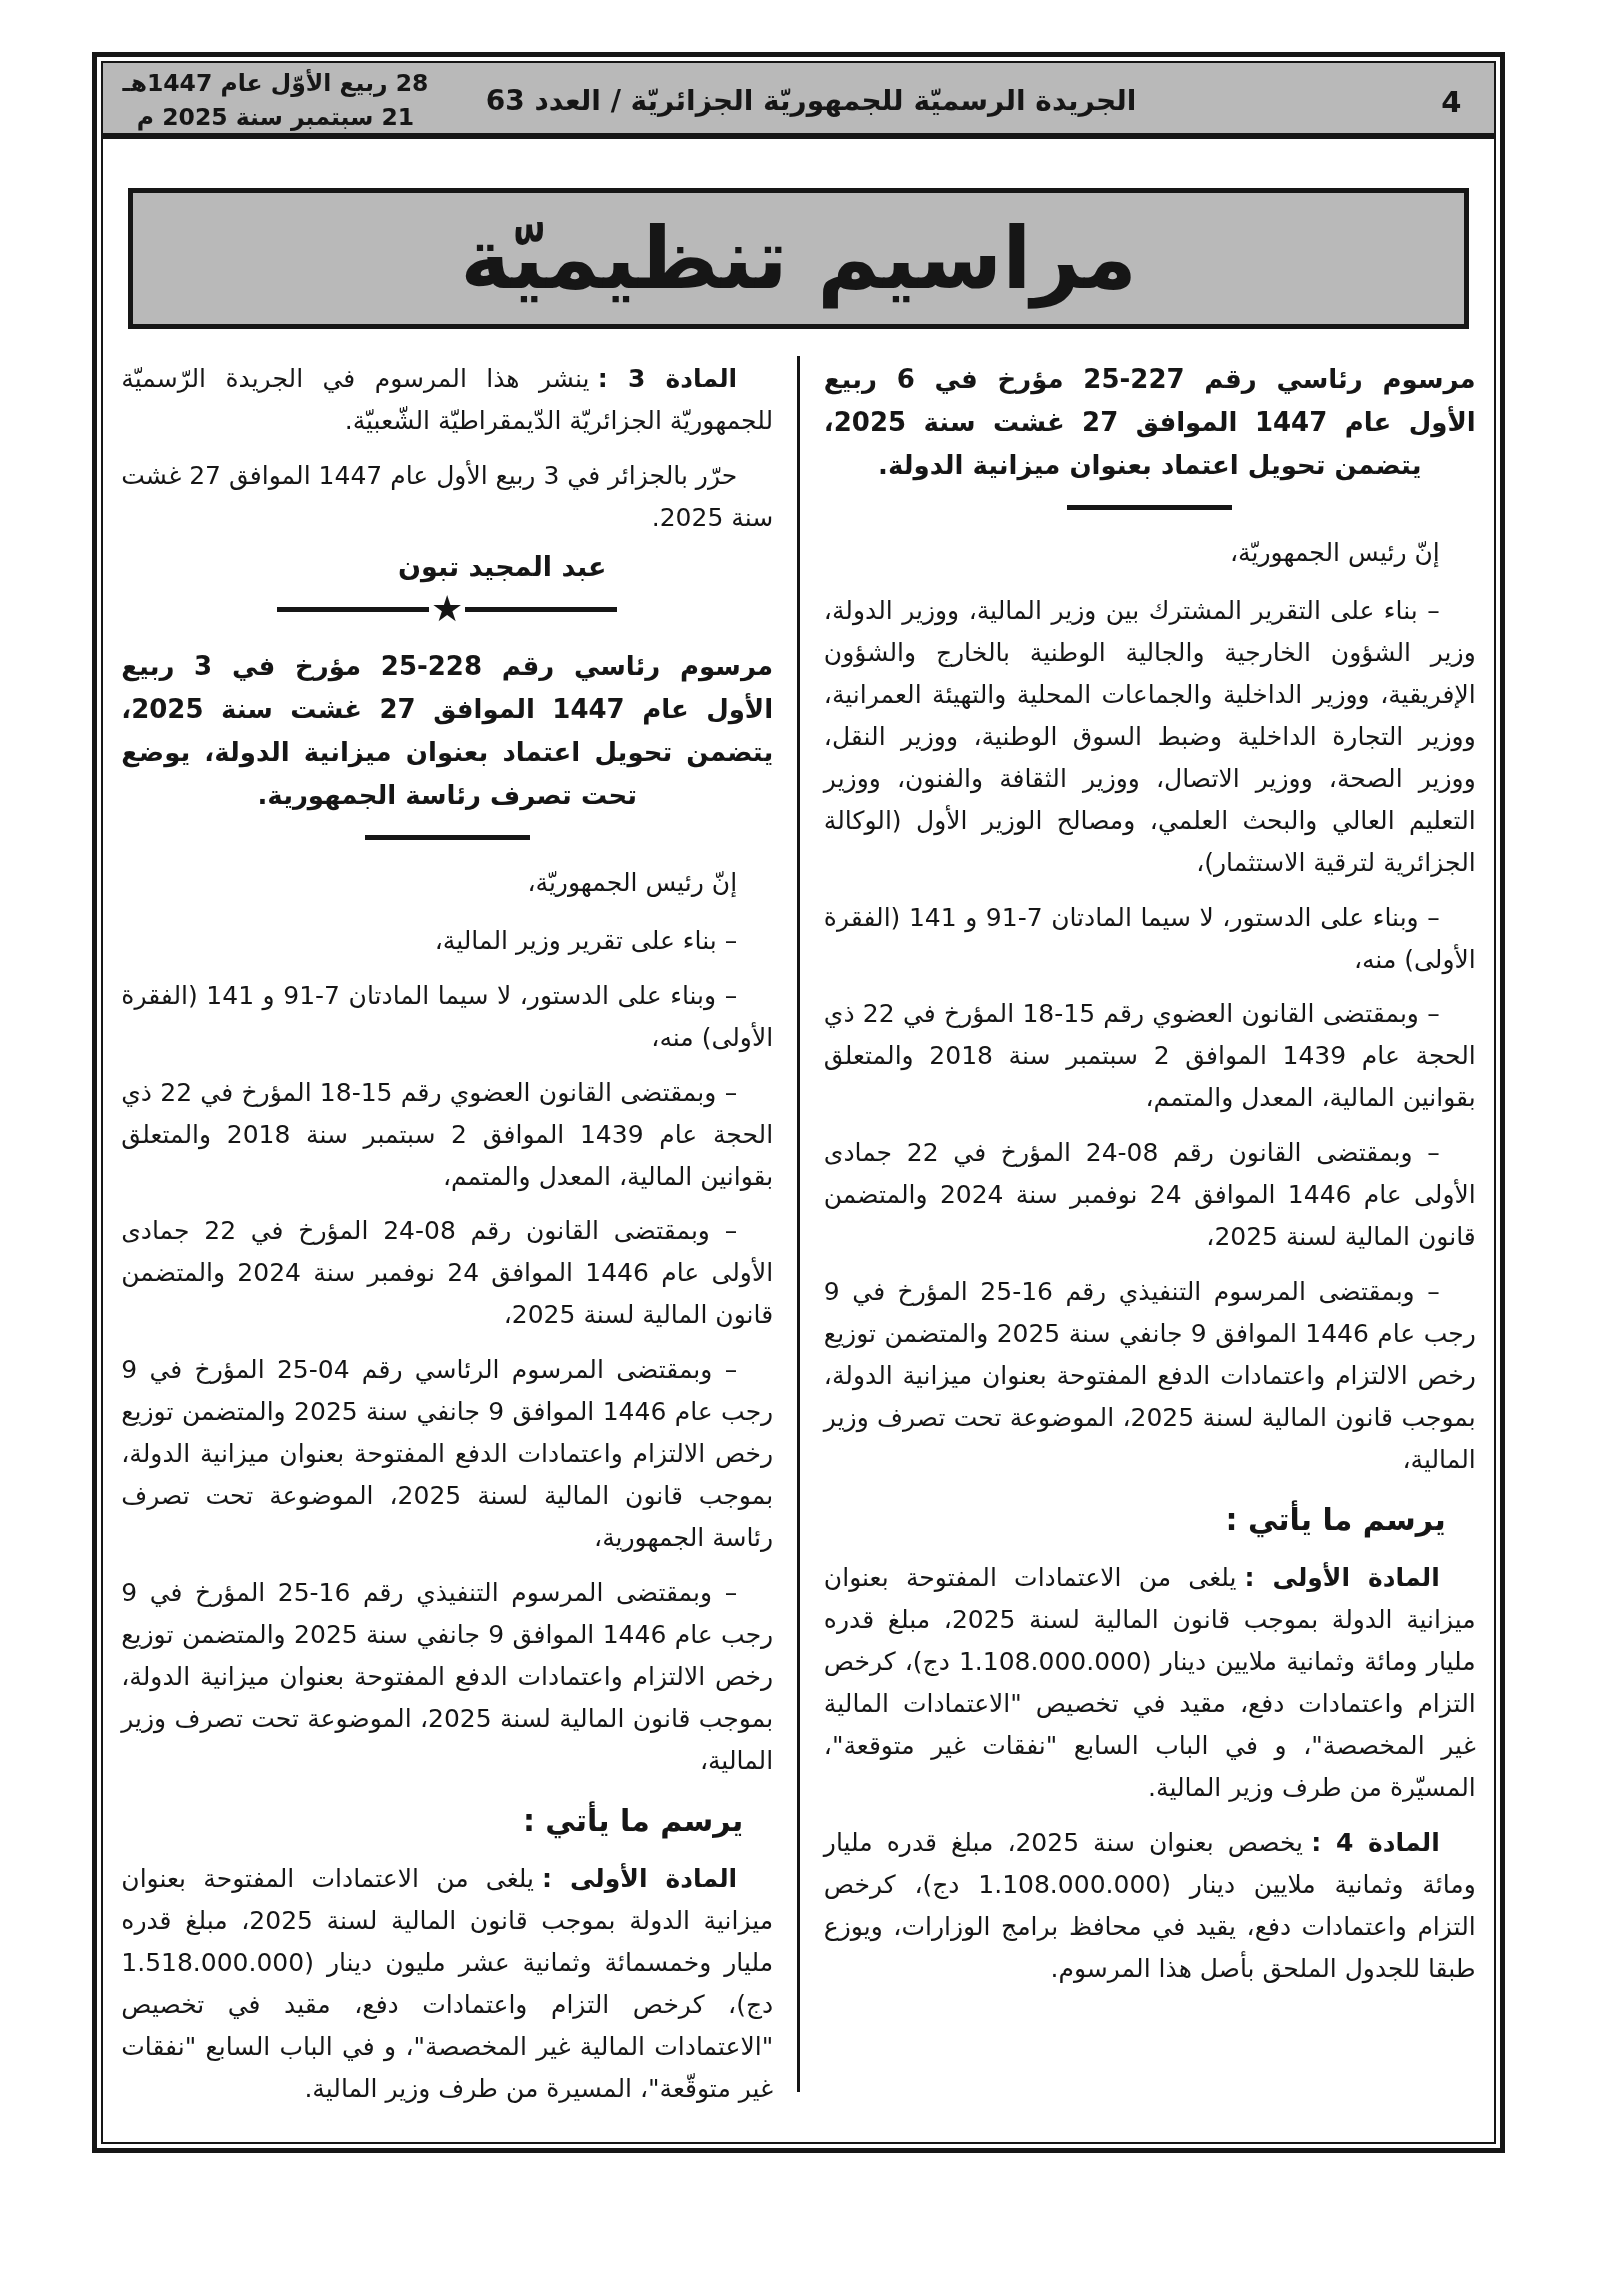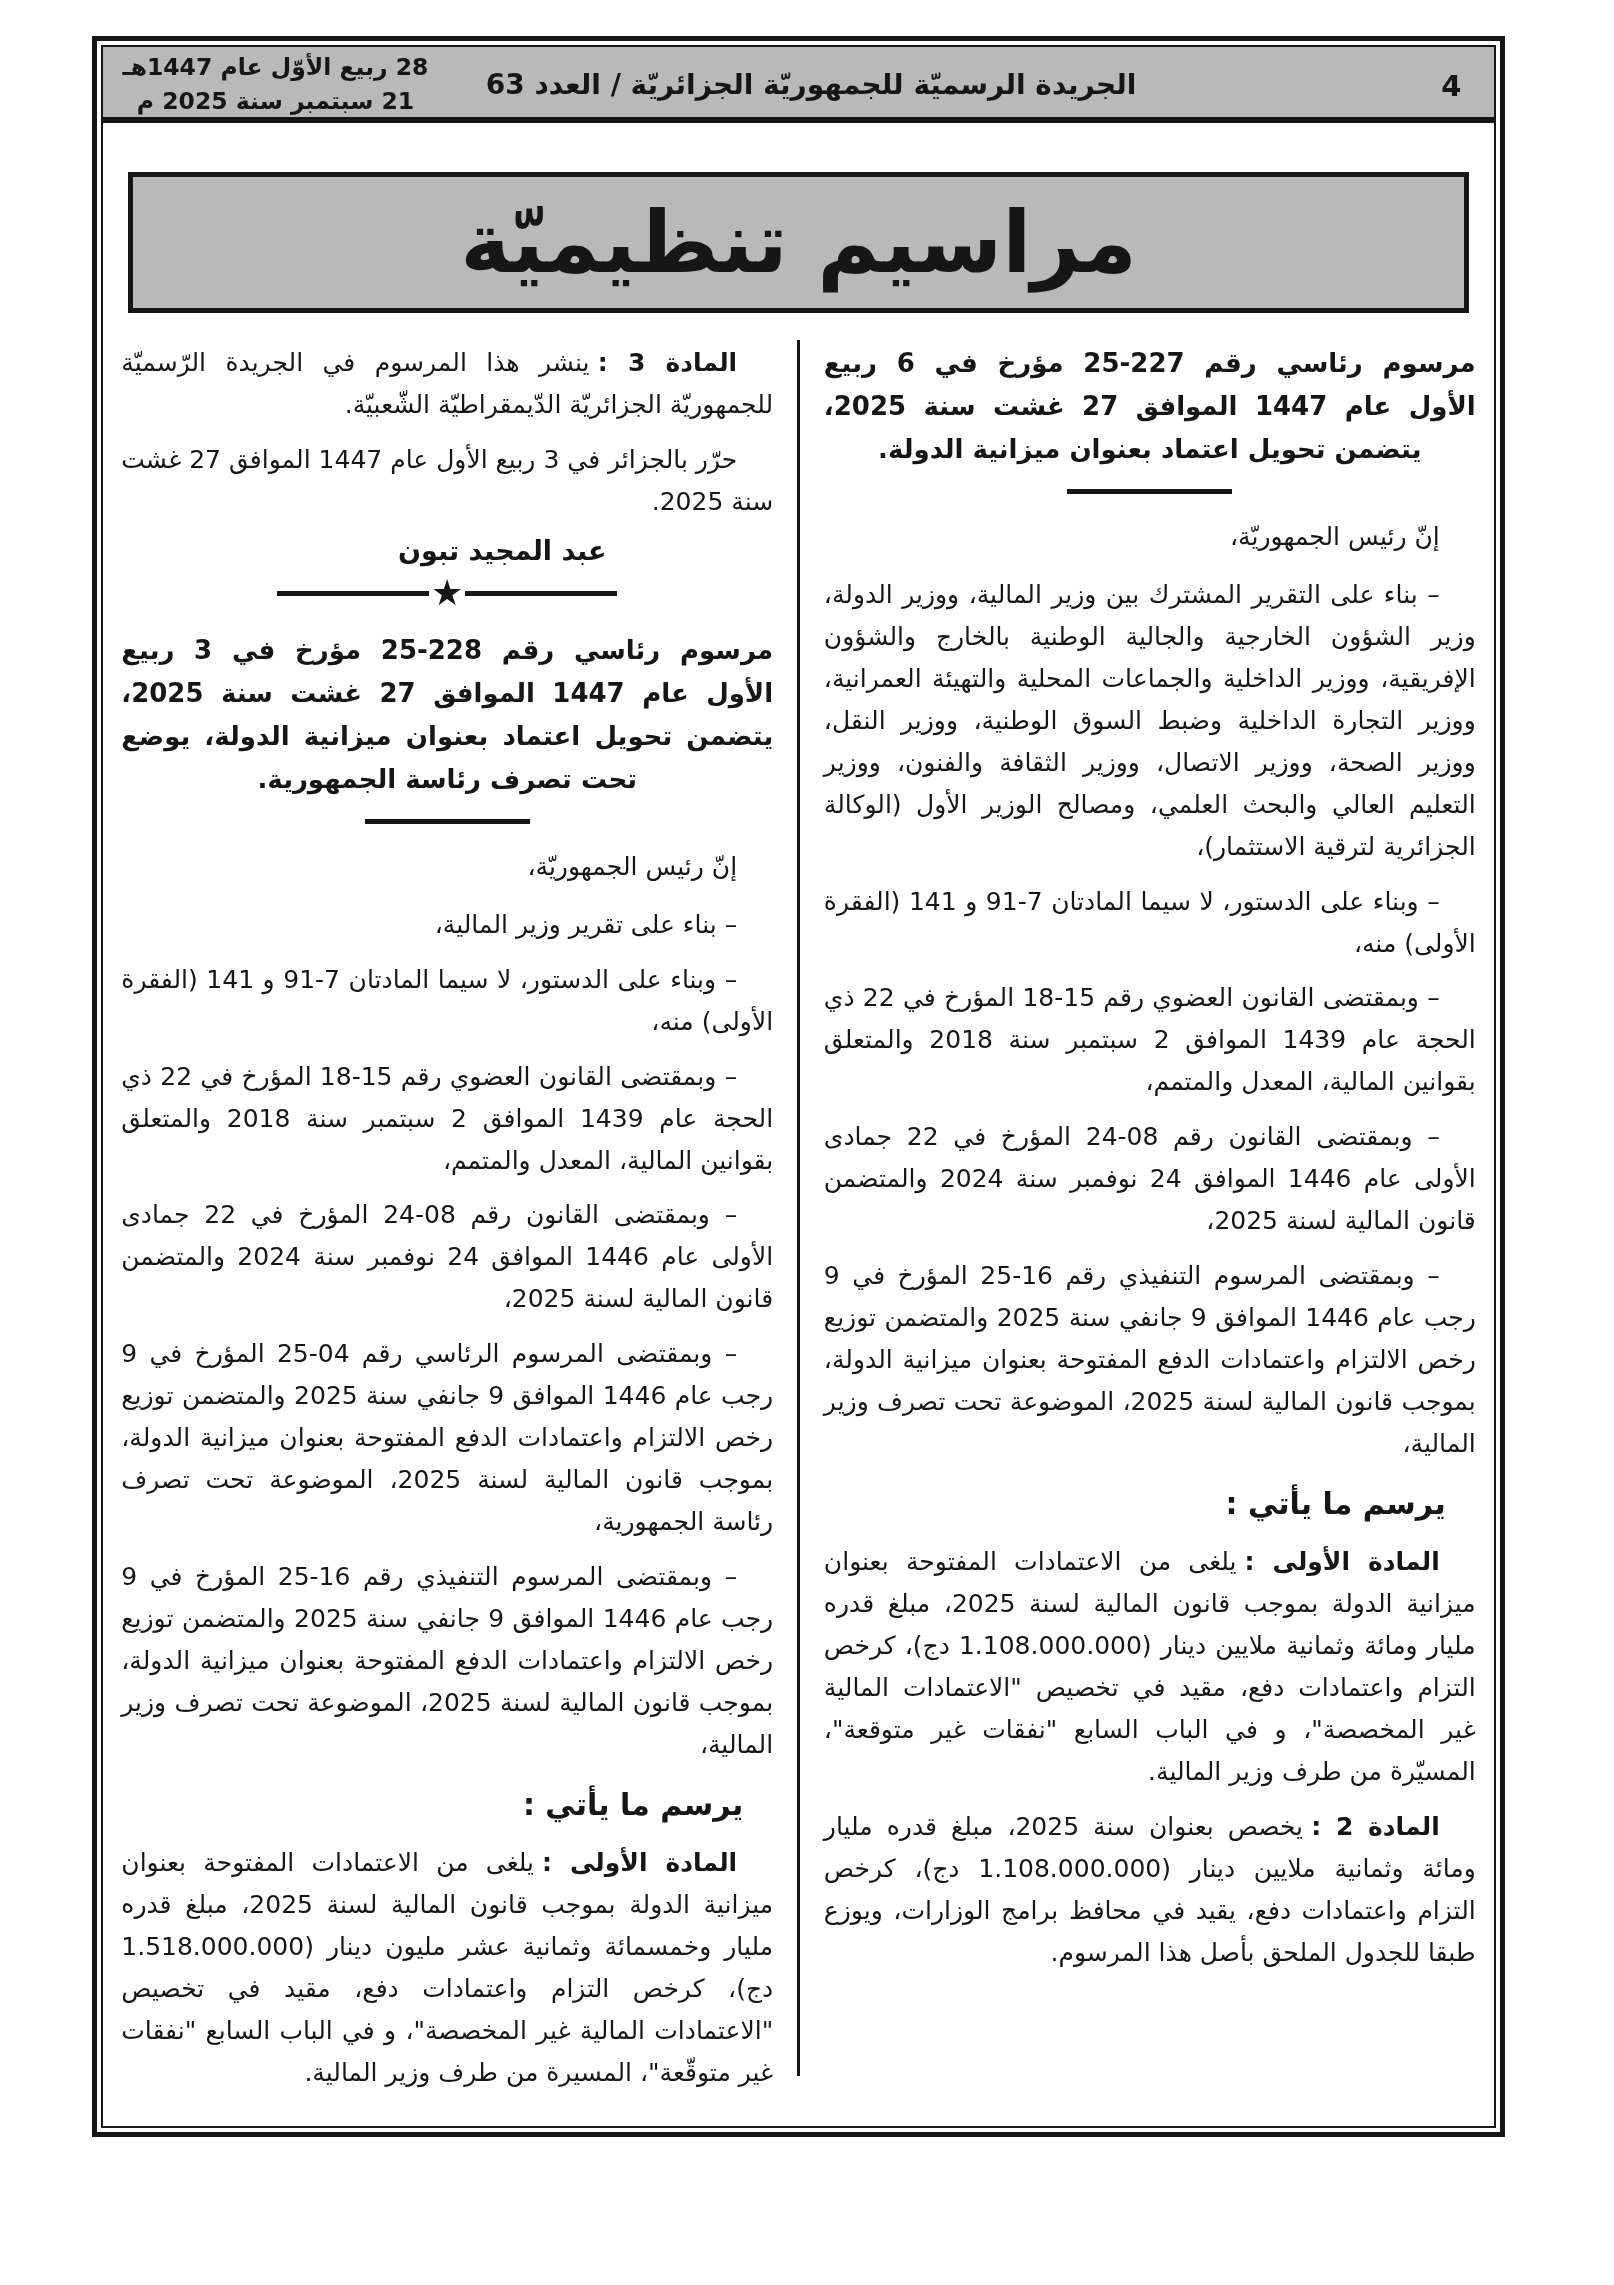--- a/index.html
+++ b/index.html
@@ -12,21 +12,21 @@
   body{
     width:1615px;height:2285px;
     background:var(--paper);
     font-family:"DejaVu Sans",sans-serif;
     color:var(--ink);
     overflow:hidden;
     position:relative;
   }
   .page{position:absolute;inset:0;direction:rtl;}
   .frame-outer{
-    position:absolute;left:92px;top:36px;
+    position:absolute;left:92px;top:52px;
     width:1413px;height:2101px;
     border:5.4px solid var(--ink);
   }
   .frame-inner{
     position:absolute;inset:3.6px;
     border:2.7px solid var(--ink);
     overflow:hidden;
   }
   
   .masthead{
@@ -122,21 +122,21 @@
             <p class="decree-title">مرسوم رئاسي رقم 227-25 مؤرخ في 6 ربيع الأول عام 1447 الموافق 27 غشت سنة 2025، يتضمن تحويل اعتماد بعنوان ميزانية الدولة.</p>
             <div class="rule"></div>
             <p class="intro">إنّ رئيس الجمهوريّة،</p>
             <p class="para">– بناء على التقرير المشترك بين وزير المالية، ووزير الدولة، وزير الشؤون الخارجية والجالية الوطنية بالخارج والشؤون الإفريقية، ووزير الداخلية والجماعات المحلية والتهيئة العمرانية، ووزير التجارة الداخلية وضبط السوق الوطنية، ووزير النقل، ووزير الصحة، ووزير الاتصال، ووزير الثقافة والفنون، ووزير التعليم العالي والبحث العلمي، ومصالح الوزير الأول (الوكالة الجزائرية لترقية الاستثمار)،</p>
             <p class="para">– وبناء على الدستور، لا سيما المادتان 7-91 و 141 (الفقرة الأولى) منه،</p>
             <p class="para">– وبمقتضى القانون العضوي رقم 15-18 المؤرخ في 22 ذي الحجة عام 1439 الموافق 2 سبتمبر سنة 2018 والمتعلق بقوانين المالية، المعدل والمتمم،</p>
             <p class="para">– وبمقتضى القانون رقم 08-24 المؤرخ في 22 جمادى الأولى عام 1446 الموافق 24 نوفمبر سنة 2024 والمتضمن قانون المالية لسنة 2025،</p>
             <p class="para">– وبمقتضى المرسوم التنفيذي رقم 16-25 المؤرخ في 9 رجب عام 1446 الموافق 9 جانفي سنة 2025 والمتضمن توزيع رخص الالتزام واعتمادات الدفع المفتوحة بعنوان ميزانية الدولة، بموجب قانون المالية لسنة 2025، الموضوعة تحت تصرف وزير المالية،</p>
             <p class="heading">يرسم ما يأتي :</p>
             <p class="para article"><strong class="lead">المادة الأولى :</strong><span>يلغى من الاعتمادات المفتوحة بعنوان ميزانية الدولة بموجب قانون المالية لسنة 2025، مبلغ قدره مليار ومائة وثمانية ملايين دينار (1.108.000.000 دج)، كرخص التزام واعتمادات دفع، مقيد في تخصيص "الاعتمادات المالية غير المخصصة"، و في الباب السابع "نفقات غير متوقعة"، المسيّرة من طرف وزير المالية.</span></p>
-            <p class="para article"><strong class="lead">المادة 2 :</strong><span>يخصص بعنوان سنة 2025، مبلغ قدره مليار ومائة وثمانية ملايين دينار (1.108.000.000 دج)، كرخص التزام واعتمادات دفع، يقيد في محافظ برامج الوزارات، ويوزع طبقا للجدول الملحق بأصل هذا المرسوم.</span></p>
+            <p class="para article"><strong class="lead">المادة 4 :</strong><span>يخصص بعنوان سنة 2025، مبلغ قدره مليار ومائة وثمانية ملايين دينار (1.108.000.000 دج)، كرخص التزام واعتمادات دفع، يقيد في محافظ برامج الوزارات، ويوزع طبقا للجدول الملحق بأصل هذا المرسوم.</span></p>
           </div>
         <div class="divider"></div>
         <div class="col">
             <p class="para article"><strong class="lead">المادة 3 :</strong><span>ينشر هذا المرسوم في الجريدة الرّسميّة للجمهوريّة الجزائريّة الدّيمقراطيّة الشّعبيّة.</span></p>
             <p class="para">حرّر بالجزائر في 3 ربيع الأول عام 1447 الموافق 27 غشت سنة 2025.</p>
             <div class="signature">عبد المجيد تبون</div>
             <div class="star-rule">
               <span class="bar"></span>
               <span class="star">★</span>
               <span class="bar"></span>

